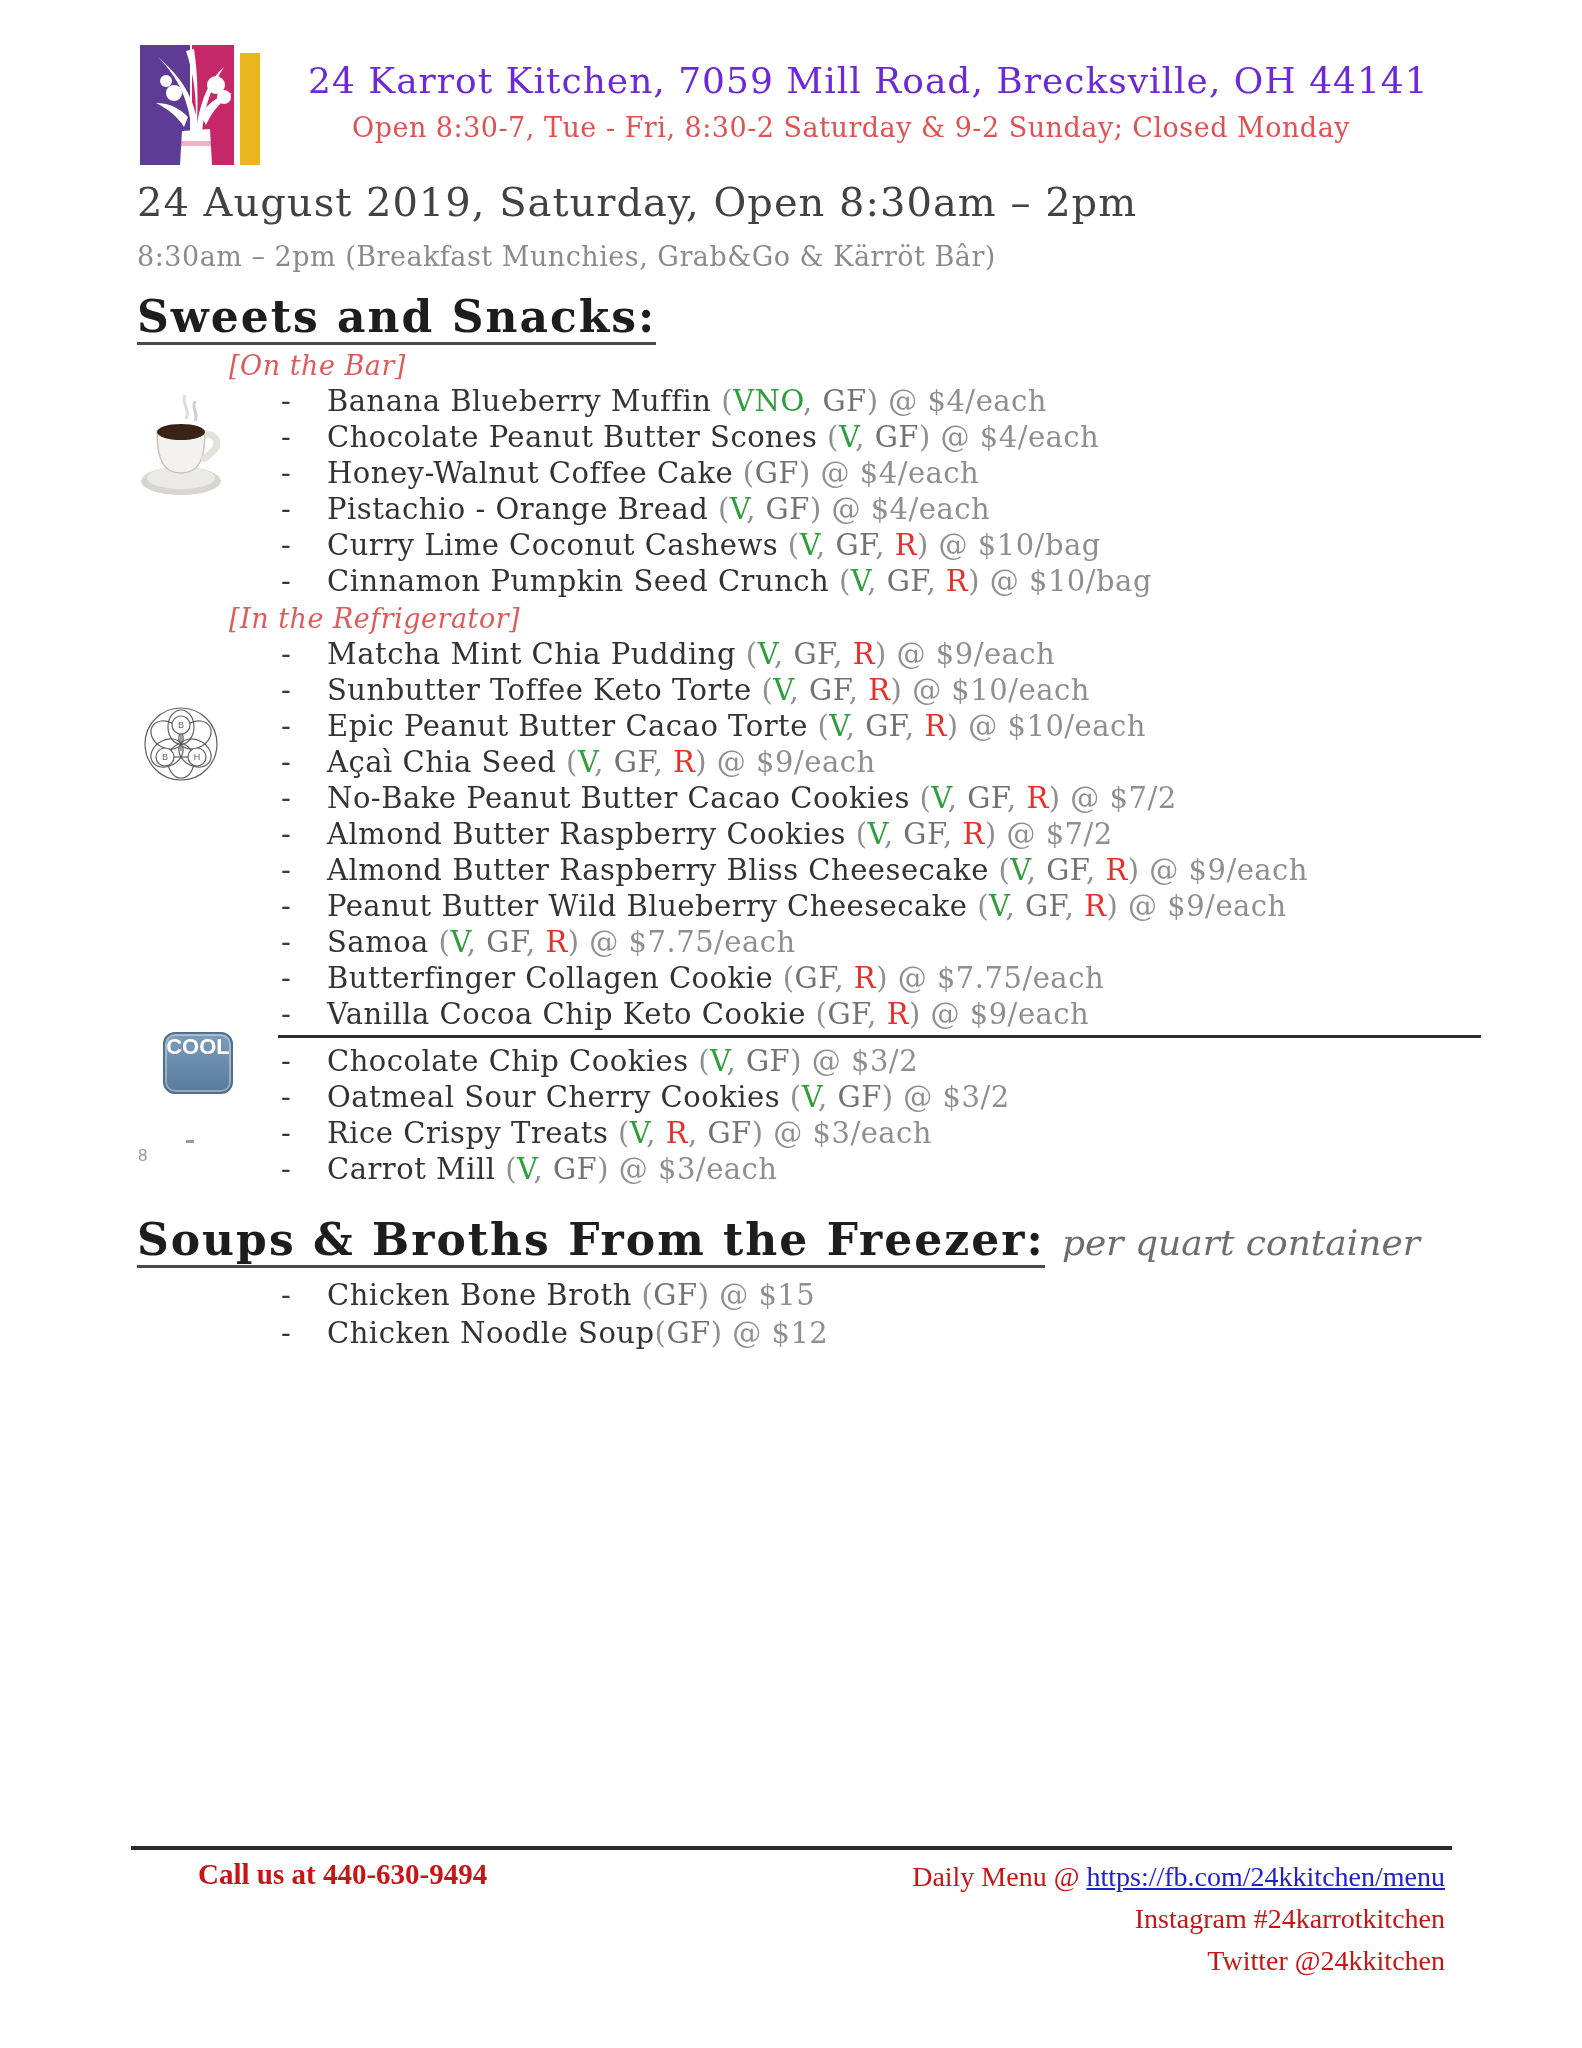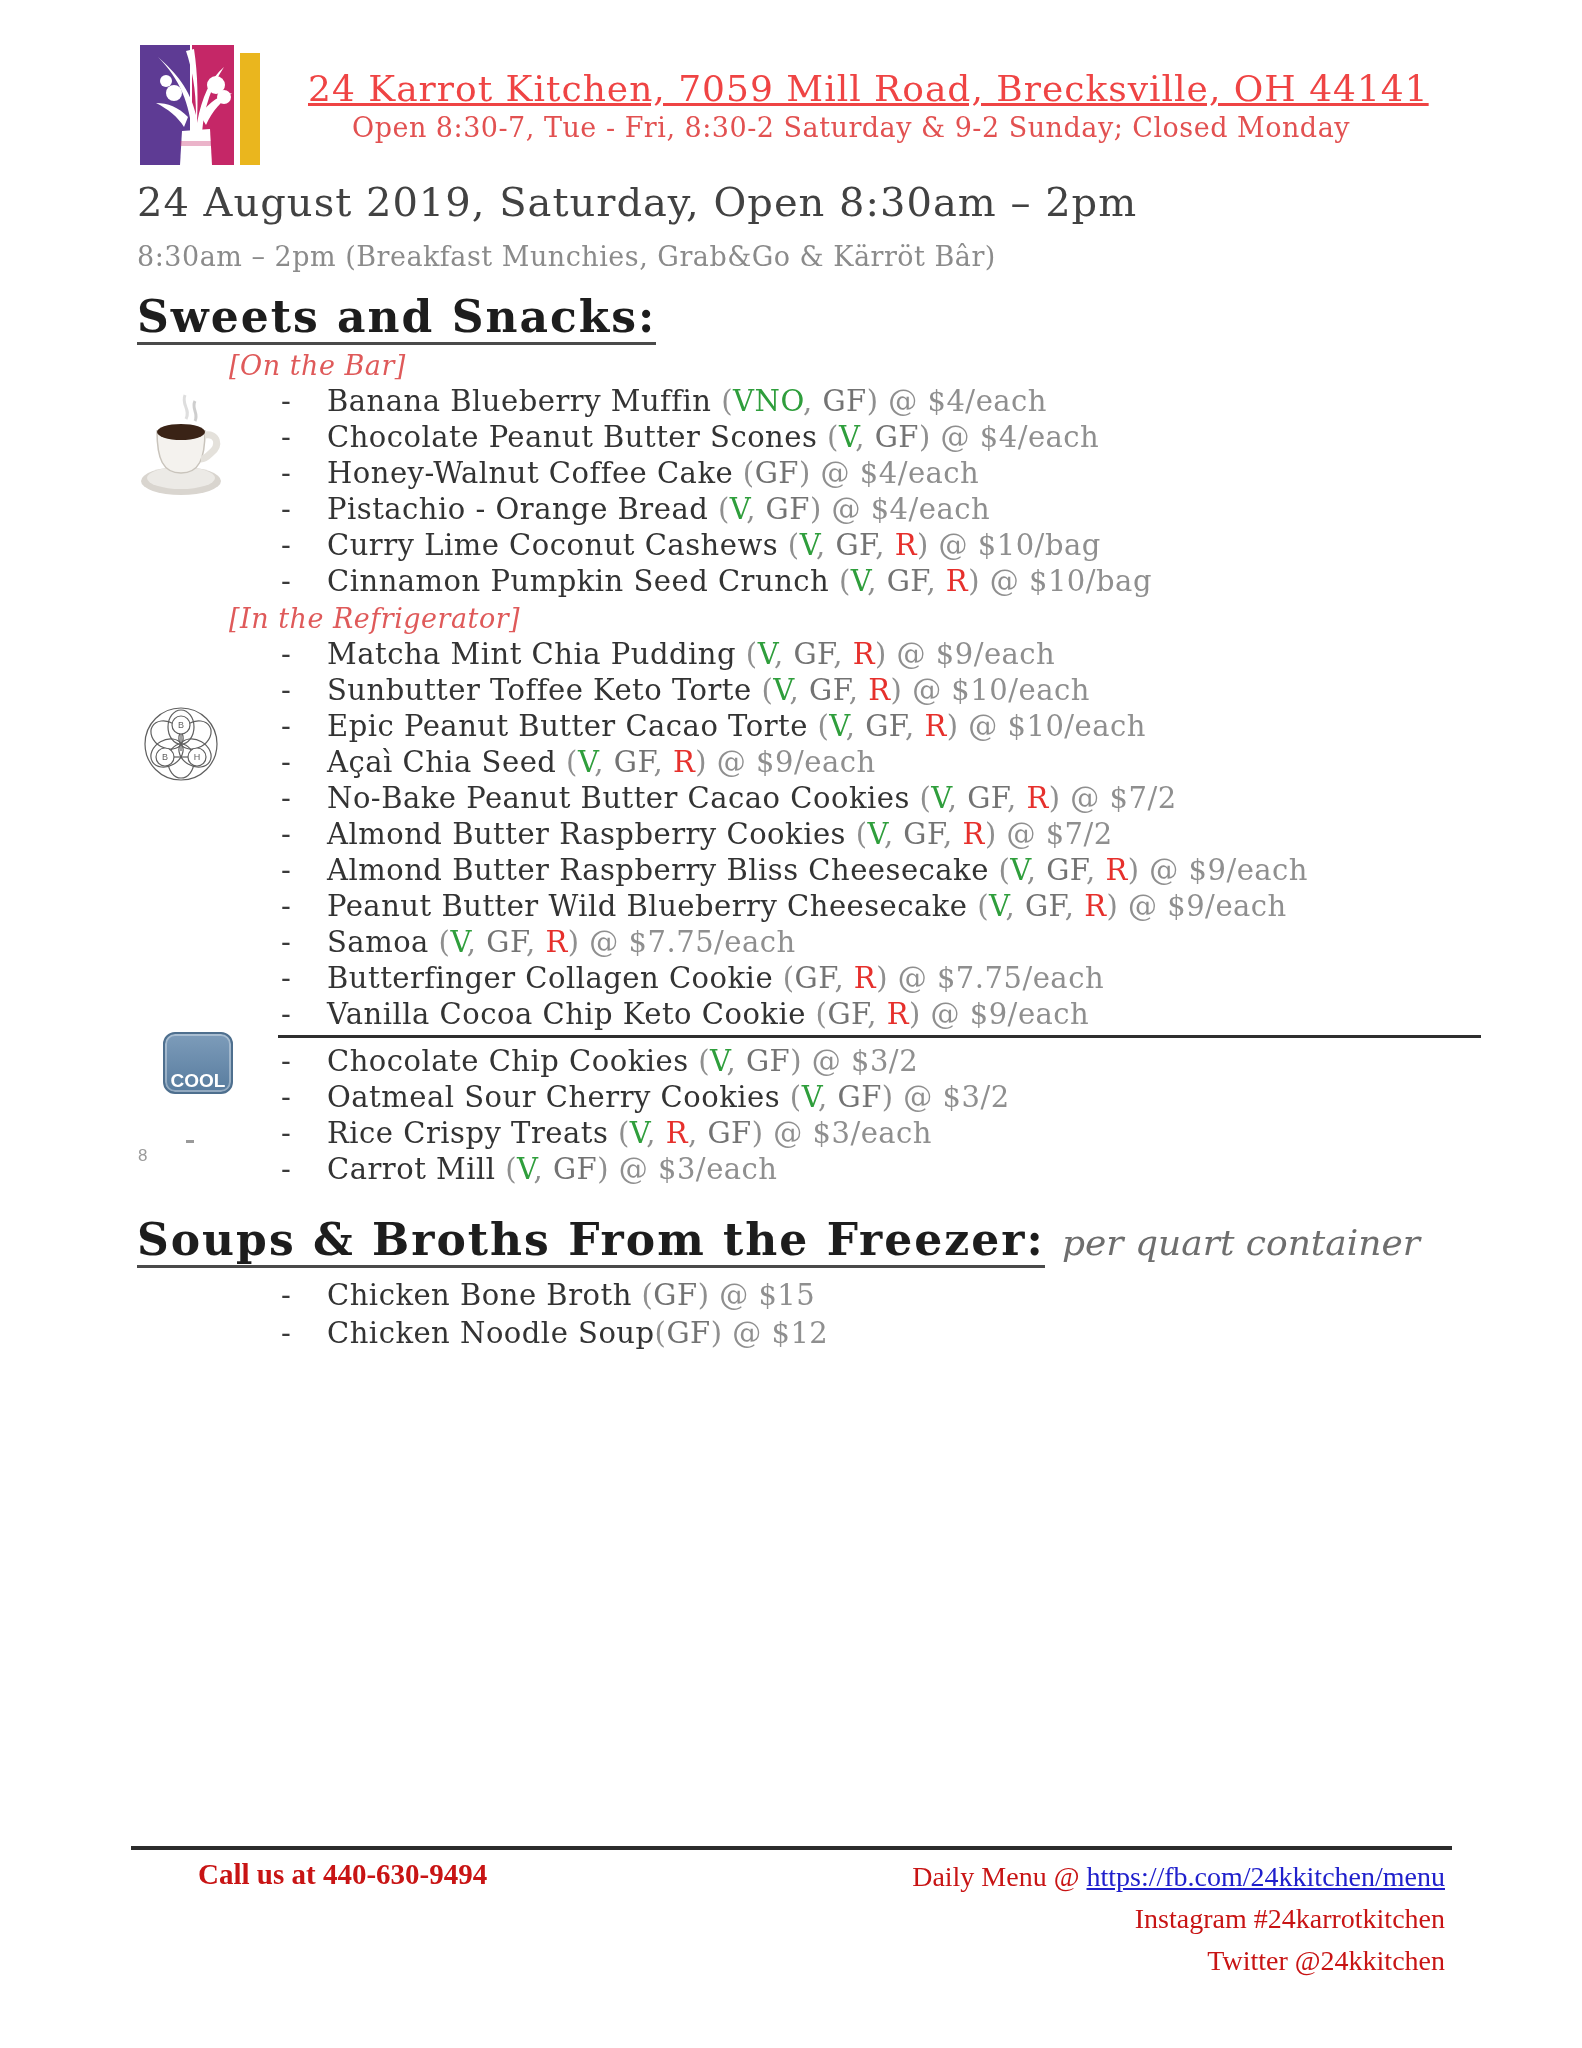--- a/index.html
+++ b/index.html
@@ -2,21 +2,21 @@
 <html><head>
 <meta charset="utf-8">
 <style>
   html,body{margin:0;padding:0;background:#e8e8e8;}
   .page{
     position:relative;width:1582px;height:2048px;background:#ffffff;
     font-family:"DejaVu Serif", serif;overflow:hidden;margin:0 auto;
   }
   
   .logo{position:absolute;left:140px;top:45px;width:122px;height:126px;}
-  .hdr-line1{position:absolute;left:308px;top:68px;font-size:36px;letter-spacing:1px;color:#ef4444;white-space:nowrap;text-decoration:underline;}
+  .hdr-line1{position:absolute;left:308px;top:60px;font-size:36px;letter-spacing:1px;color:#6d28d9;white-space:nowrap;}
   .hdr-line2{position:absolute;left:352px;top:112px;font-size:27px;letter-spacing:.5px;color:#e25151;white-space:nowrap;}
   
   .content{position:absolute;left:137px;top:178px;width:1390px;}
   .date-line{font-size:40px;color:#424242;letter-spacing:1px;line-height:48px;}
   .service-line{font-size:27px;color:#8b8b8b;letter-spacing:.5px;line-height:34px;margin-top:14px;}
   .section-title{margin:16px 0 6px 0;font-size:44px;font-weight:600;color:#1d1d1d;letter-spacing:2px;line-height:54px;}
   .section-title .u{border-bottom:3px solid #4a4a4a;padding-bottom:0;}
   .subtitle{font-size:36px;font-style:italic;font-weight:400;color:#6e6e6e;letter-spacing:0;margin-top:46px;}
   .group-label{margin:4px 0 2px 92px;font-size:27px;font-style:italic;color:#df5a5a;letter-spacing:.5px;}
   .menu-item{position:relative;padding-left:190px;font-size:29px;line-height:36px;letter-spacing:.5px;white-space:nowrap;}
@@ -27,22 +27,22 @@
   .tg-gray{color:#737373;}
   .tg-red{color:#e6302c;}
   .divider{border:none;border-top:3px solid #2e2e2e;margin:3px 0 5px 141px;width:1203px;}
   .soups-block .menu-item{line-height:38px;}
   
   .icon-abs{position:absolute;}
   .cool-badge{
     position:absolute;left:163px;top:1032px;width:66px;height:58px;border-radius:12px;
     background:linear-gradient(#7d9cba,#587c9e);border:2px solid #4e6f8e;
     box-shadow:inset 0 0 0 2px rgba(255,255,255,.35);
-    display:flex;align-items:flex-end;justify-content:center;
-    color:#ffffff;font-family:"Liberation Sans",sans-serif;font-weight:bold;font-size:19px;letter-spacing:0;
+    display:flex;align-items:flex-start;justify-content:center;
+    color:#ffffff;font-family:"Liberation Sans",sans-serif;font-weight:bold;font-size:22px;letter-spacing:0;
   }
   .pg-num{position:absolute;left:138px;top:1146px;font-size:17px;color:#9a9a9a;font-family:"Liberation Sans",sans-serif;}
   .tiny-mark{position:absolute;left:186px;top:1140px;width:8px;height:3px;background:#9a9a9a;}
   
   .footer-rule{position:absolute;left:131px;top:1846px;width:1321px;height:4px;background:#2c2c2c;}
   .footer-phone{position:absolute;left:198px;top:1858px;font-family:"Liberation Serif",serif;font-weight:bold;font-size:29px;color:#c81414;}
   .footer-right{position:absolute;right:137px;top:1856px;text-align:right;font-family:"Liberation Serif",serif;font-size:28px;line-height:42px;color:#c81414;}
   .fr-link{color:#2020cc;text-decoration:underline;}
 </style>
 </head>

